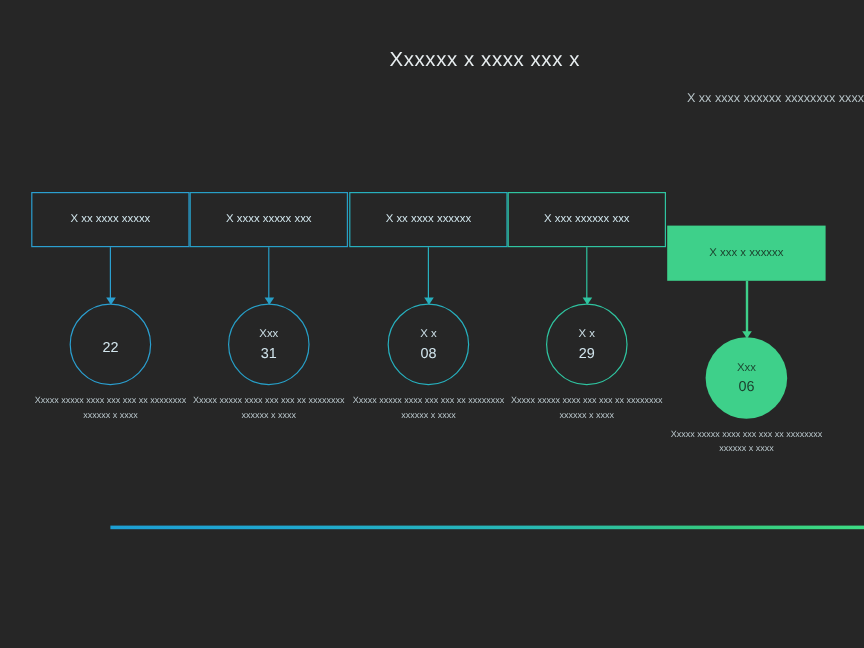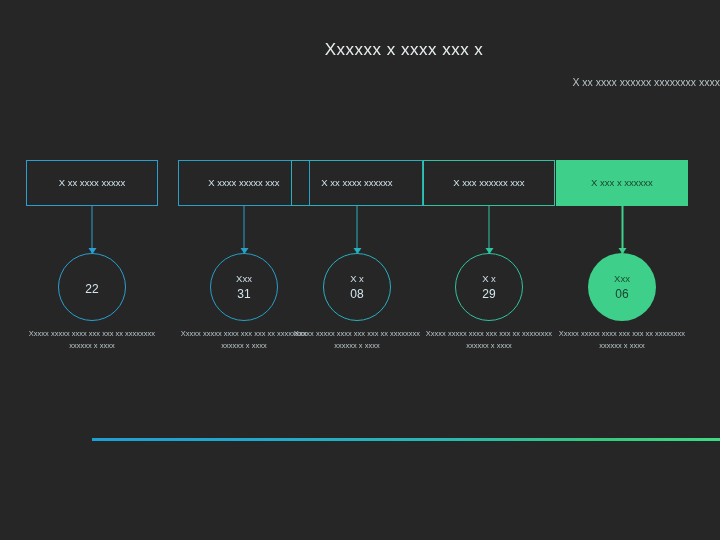--- a/index.html
+++ b/index.html
@@ -61,24 +61,24 @@
     background: linear-gradient(90deg, #1d9fd4 0%, #1fa8cf 25%, #27b8b4 55%, #34c97f 80%, #3ddc84 100%);
   }
 
   .col {
     position: absolute;
     top: 0;
     width: 132px;
     text-align: center;
   }
   .col.c0 { left: 26px; }
-  .col.c1 { left: 158px; margin-left: 20px; }
+  .col.c1 { left: 158px; }
   .col.c2 { left: 291px; }
   .col.c3 { left: 423px; }
-  .col.c4 { left: 556px; }
+  .col.c4 { left: 556px; margin-top: 28px; }
 
   
   .hdr {
     position: relative;
     height: 46px;
     border: 1px solid #2b9fd0;
     box-sizing: border-box;
     display: flex;
     align-items: center;
     justify-content: center;

